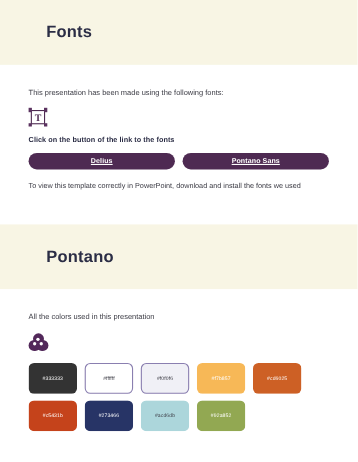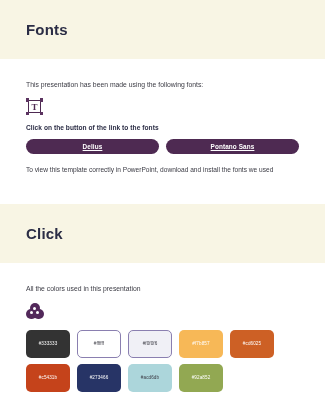--- a/index.html
+++ b/index.html
@@ -18,21 +18,21 @@
     width: 325px;
     height: 420px;
     background: #ffffff;
   }
 
   
   .section-band {
     background: #f8f5e4;
     width: 100%;
     box-sizing: border-box;
-    padding: 22px 0 20px 26px;
+    padding: 22px 0 20px 42px;
   }
   .section-title {
     font-size: 15px;
     font-weight: bold;
     color: #2b2d45;
     letter-spacing: 0.2px;
     line-height: 1.1;
   }
 
   
@@ -216,21 +216,21 @@
         <span class="font-btn-label">Pontano Sans</span>
       </button>
     </div>
 
     <div class="outro-text">To view this template correctly in PowerPoint, download and install the fonts we used</div>
   </div>
 
   <div style="height:29px;background:#ffffff;"></div>
 
   <div class="section-band">
-    <div class="section-title">Click</div>
+    <div class="section-title">Pontano</div>
   </div>
 
   <div class="section-body">
     <div class="intro-text">All the colors used in this presentation</div>
 
     <div class="icon-row">
       <div class="wheel-icon">
         <span class="c-top"></span>
         <span class="c-left"></span>
         <span class="c-right"></span>

